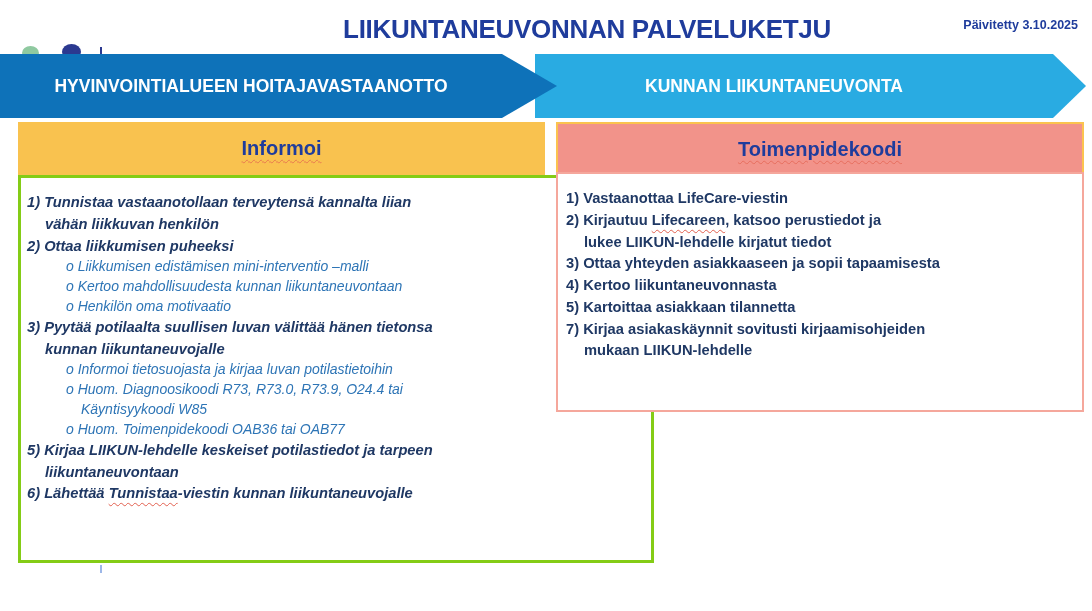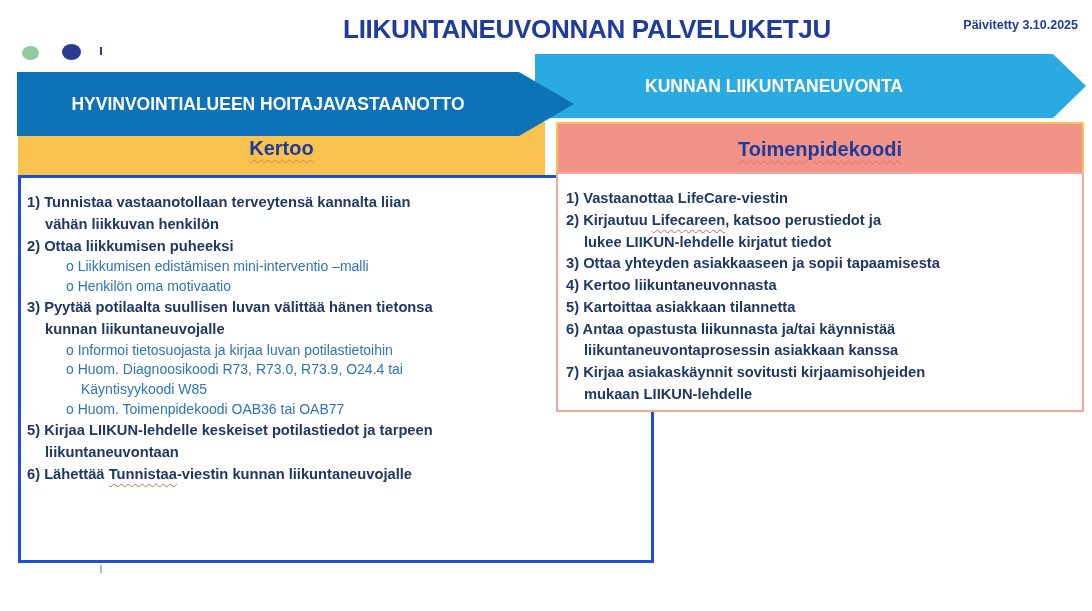--- a/index.html
+++ b/index.html
@@ -17,41 +17,40 @@
   
   .logo-dot{position:absolute;border-radius:50%;z-index:1;}
   .logo-dot.green{left:22px;top:46px;width:17px;height:14px;background:#8fc9a0;}
   .logo-dot.blue{left:62px;top:44px;width:19px;height:16px;background:#2b3990;}
   .logo-tick{position:absolute;left:100px;top:47px;width:2px;height:8px;background:#2b3990;z-index:1;}
   .stray-mark{position:absolute;left:100px;top:565px;width:2px;height:8px;background:#9db7e8;}
 
   
   .banner{position:absolute;top:54px;height:64px;display:flex;align-items:center;color:#ffffff;font-weight:bold;font-size:17.5px;}
   .banner-left{
-    left:17px;width:557px;background:#0e72b9;z-index:3;
+    left:0;width:557px;background:#0e72b9;z-index:3;
     clip-path:polygon(0 0,502px 0,100% 50%,502px 100%,0 100%);
-    margin-top:18px;
   }
   .banner-left .banner-label{display:block;width:502px;text-align:center;}
   .banner-right{
     left:535px;width:551px;background:#29abe2;z-index:2;
     clip-path:polygon(0 0,518px 0,100% 50%,518px 100%,0 100%);
   }
   .banner-right .banner-label{display:block;width:518px;box-sizing:border-box;padding-right:40px;text-align:center;}
 
   
   .col-header{position:absolute;display:flex;align-items:center;justify-content:center;
     font-size:20px;font-weight:bold;color:#1f3c9c;box-sizing:border-box;}
   .col-header.left{left:18px;top:122px;width:527px;height:53px;background:#f9c24f;}
   .col-header.right{left:556px;top:122px;width:528px;height:54px;background:#f2938a;border:2px solid #fbc34f;}
   .sq-h{text-decoration:underline wavy rgba(226,96,79,0.7);text-decoration-thickness:1px;text-underline-offset:4px;}
 
   
   .col-body{position:absolute;background:#ffffff;box-sizing:border-box;}
-  .col-body.left{left:18px;top:175px;width:636px;height:388px;border:3px solid #1d4ed8;padding:14px 4px 8px 6px;}
+  .col-body.left{left:18px;top:175px;width:636px;height:388px;border:3px solid #84cc16;padding:14px 4px 8px 6px;font-style:italic;}
   .col-body.right{left:556px;top:172px;width:528px;height:240px;border:2px solid #f5a79c;padding:14px 22px 8px 8px;}
 
   .item{
     color:#1f3864;font-weight:bold;font-size:14.7px;line-height:1.48;
     padding-left:18px;text-indent:-18px;white-space:pre;
   }
   .sub{
     color:#2e75b6;font-weight:normal;font-size:14px;line-height:1.42;
     margin-left:39px;padding-left:15px;text-indent:-15px;white-space:pre;
   }
@@ -73,27 +72,28 @@
   <span class="stray-mark"></span>
 
   <div class="banner banner-right">
     <span class="banner-label">KUNNAN LIIKUNTANEUVONTA</span>
   </div>
   <div class="banner banner-left">
     <span class="banner-label">HYVINVOINTIALUEEN HOITAJAVASTAANOTTO</span>
   </div>
 
   <div class="col-header left">
-    <span class="sq-h">Kertoo</span>
+    <span class="sq-h">Informoi</span>
   </div>
   <div class="col-body left" id="left-list">
       <div class="item"><span class="num">1) </span>Tunnistaa vastaanotollaan terveytensä kannalta liian
 vähän liikkuvan henkilön</div>
       <div class="item"><span class="num">2) </span>Ottaa liikkumisen puheeksi</div>
       <div class="sub"><span class="marker">o </span>Liikkumisen edistämisen mini-interventio –malli</div>
+      <div class="sub"><span class="marker">o </span>Kertoo mahdollisuudesta kunnan liikuntaneuvontaan</div>
       <div class="sub"><span class="marker">o </span>Henkilön oma motivaatio</div>
       <div class="item"><span class="num">3) </span>Pyytää potilaalta suullisen luvan välittää hänen tietonsa
 kunnan liikuntaneuvojalle</div>
       <div class="sub"><span class="marker">o </span>Informoi tietosuojasta ja kirjaa luvan potilastietoihin</div>
       <div class="sub"><span class="marker">o </span>Huom. Diagnoosikoodi R73, R73.0, R73.9, O24.4 tai
 Käyntisyykoodi W85</div>
       <div class="sub"><span class="marker">o </span>Huom. Toimenpidekoodi OAB36 tai OAB77</div>
       <div class="item"><span class="num">5) </span>Kirjaa LIIKUN-lehdelle keskeiset potilastiedot ja tarpeen
 liikuntaneuvontaan</div>
       <div class="item"><span class="num">6) </span>Lähettää <span class="sq">Tunnistaa</span>-viestin kunnan liikuntaneuvojalle</div>
@@ -102,19 +102,17 @@
   <div class="col-header right">
     <span class="sq-h">Toimenpidekoodi</span>
   </div>
   <div class="col-body right" id="right-list">
       <div class="item"><span class="num">1) </span>Vastaanottaa LifeCare-viestin</div>
       <div class="item"><span class="num">2) </span>Kirjautuu <span class="sq">Lifecareen</span>, katsoo perustiedot ja
 lukee LIIKUN-lehdelle kirjatut tiedot</div>
       <div class="item"><span class="num">3) </span>Ottaa yhteyden asiakkaaseen ja sopii tapaamisesta</div>
       <div class="item"><span class="num">4) </span>Kertoo liikuntaneuvonnasta</div>
       <div class="item"><span class="num">5) </span>Kartoittaa asiakkaan tilannetta</div>
-      <div class="item"><span class="num">6) </span>Antaa opastusta liikunnasta ja/tai käynnistää
-liikuntaneuvontaprosessin asiakkaan kanssa</div>
       <div class="item"><span class="num">7) </span>Kirjaa asiakaskäynnit sovitusti kirjaamisohjeiden
 mukaan LIIKUN-lehdelle</div>
     </div>
 
 </div>
 
 </body></html>

